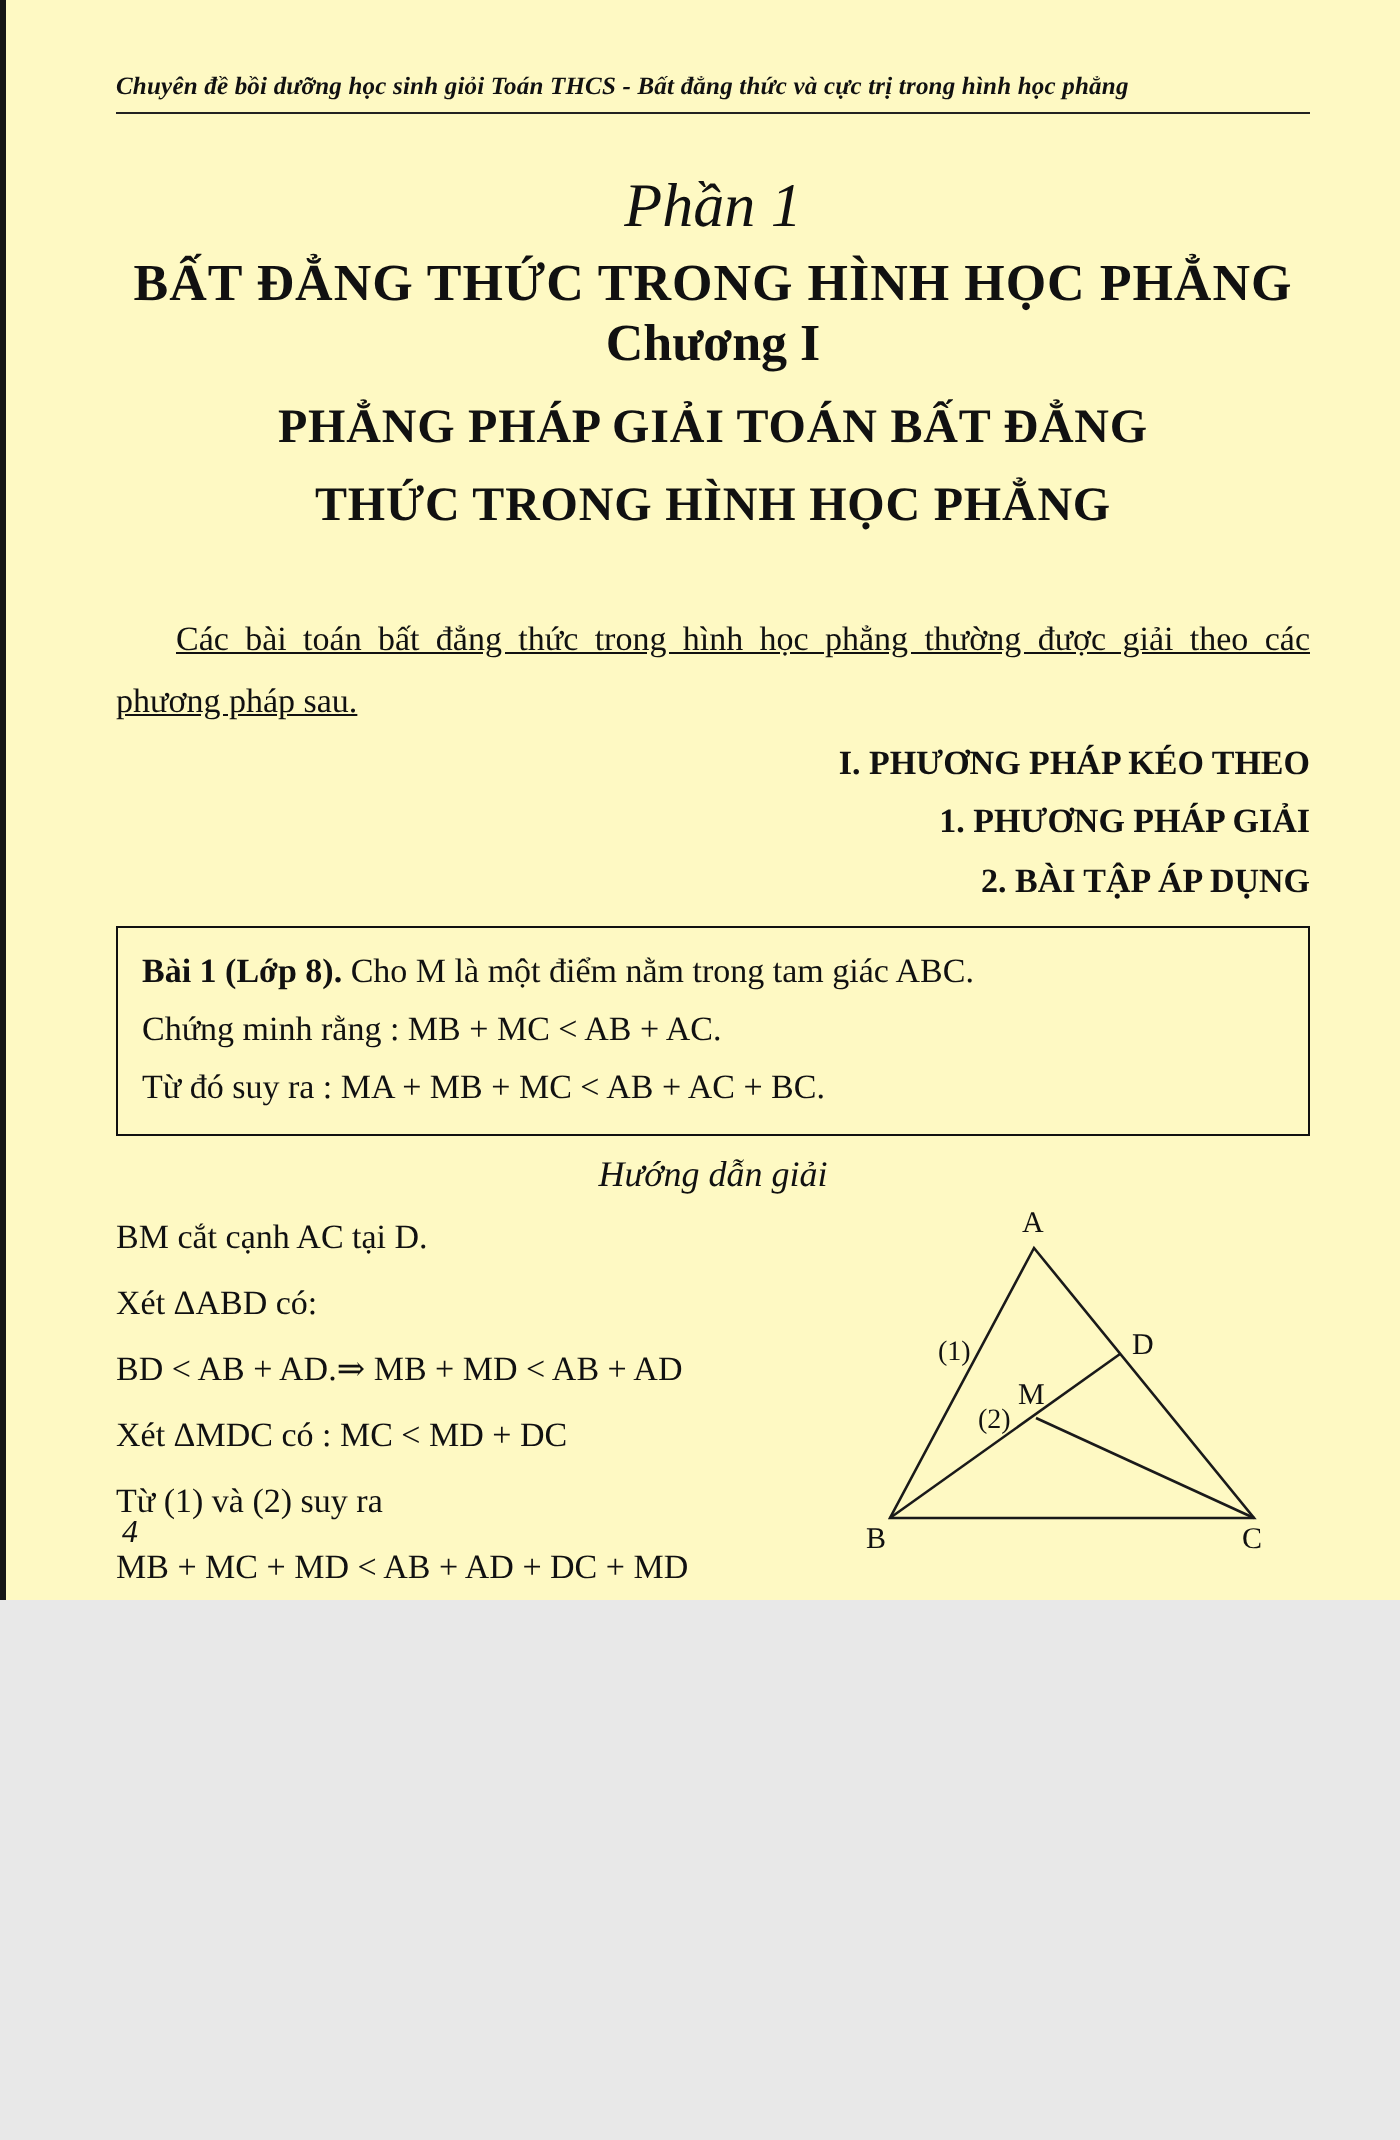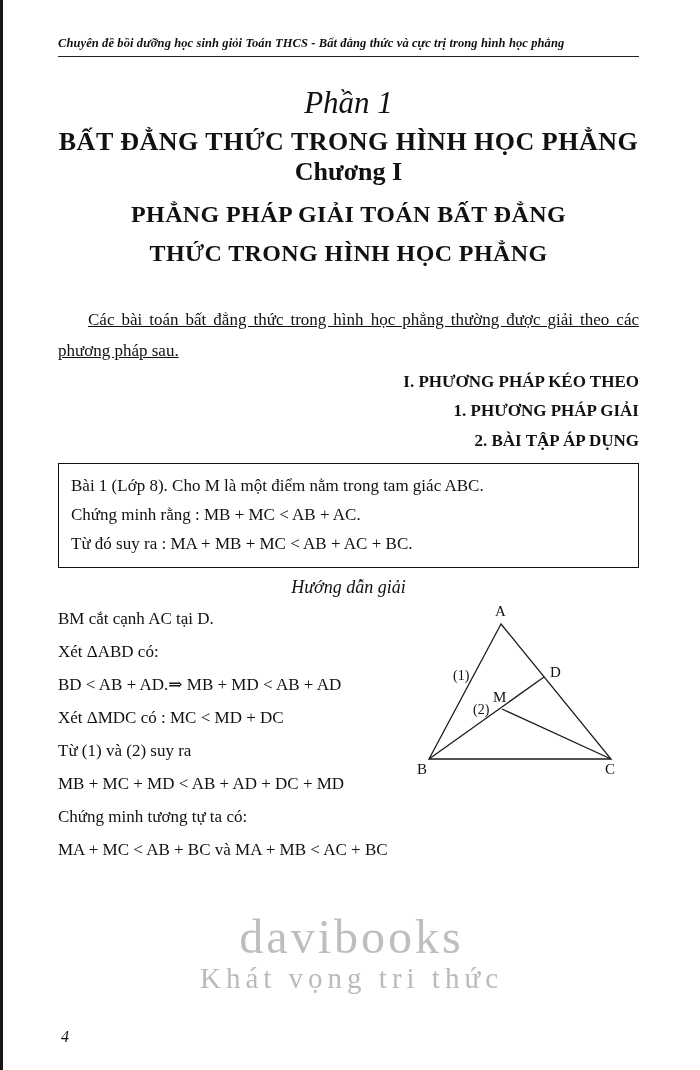--- a/index.html
+++ b/index.html
@@ -1,34 +1,34 @@
 <!DOCTYPE html>
 <html><head>
 <meta charset="utf-8">
 <style>
   html,body{margin:0;padding:0;background:#e8e8e8;}
   .page{
-    width:700px;height:1070px;background:#ffffff;position:relative;overflow:hidden;
-    box-sizing:border-box;padding:36px 61px 0 55px;margin:0 auto;
+    width:700px;height:800px;background:#fef9c3;position:relative;overflow:hidden;
+    box-sizing:border-box;padding:36px 45px 0 55px;margin:0 auto;
     border-left:3px solid #161616;
     font-family:"Liberation Serif","DejaVu Serif",serif;color:#111;
   }
   .running-head{
     font-style:italic;font-weight:bold;font-size:12.5px;
     padding-bottom:5px;border-bottom:1.5px solid #222;letter-spacing:0.1px;
   }
   .part-title{text-align:center;font-style:italic;font-size:31px;margin-top:28px;}
   .part-heading{text-align:center;font-size:26px;font-weight:bold;margin:6px 0 0;letter-spacing:0.5px;}
   .chapter-title{text-align:center;font-size:26px;font-weight:bold;}
   .chapter-heading{text-align:center;font-size:24px;font-weight:bold;margin:8px 0 0;line-height:1.62;letter-spacing:0.4px;}
   .body-par{font-size:17px;line-height:1.82;text-align:justify;text-indent:30px;margin:0;}
   .first-par{margin-top:32px;text-decoration:underline;}
   .bold-line{font-size:17px;font-weight:bold;line-height:1.75;text-align:right;}
   .problem-box{border:1.5px solid #111;margin-top:7px;padding:7px 12px 8px;font-size:17px;line-height:1.72;text-align:justify;}
-  .b{font-weight:normal;}
+  .b{font-weight:bold;}
   .solution-heading{text-align:center;font-weight:normal;font-style:italic;font-size:18px;margin-top:9px;}
   .solution{margin-top:4px;font-size:17px;}
   .sline{line-height:33px;white-space:nowrap;}
   .diagram{float:right;margin:0 0 6px 10px;}
   .diagram text{font-family:"Liberation Serif","DejaVu Serif",serif;font-size:15px;fill:#111;}
   .diagram text.small{font-size:14px;}
   .watermark{position:absolute;left:0;right:0;top:912px;text-align:center;pointer-events:none;}
   .wm1{font-size:48px;color:#8a8a8a;opacity:0.55;letter-spacing:3px;line-height:1.05;}
   .wm2{font-size:29px;color:#8d8d8d;opacity:0.6;letter-spacing:5px;margin-top:0px;}
   .page-number{position:absolute;left:58px;bottom:24px;font-size:16px;font-style:italic;}

